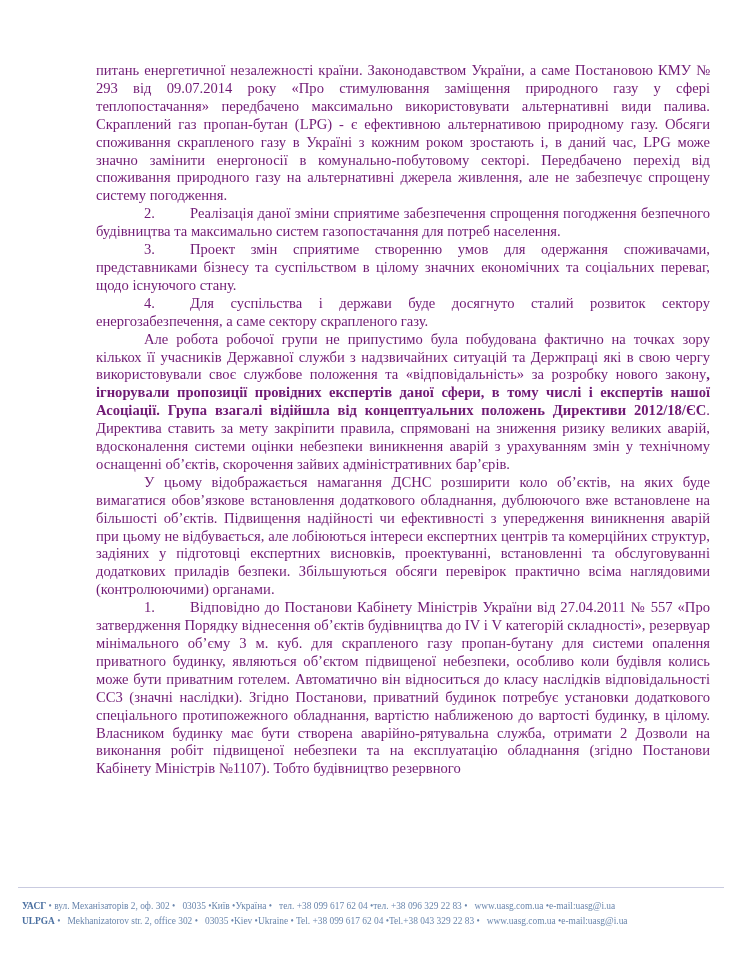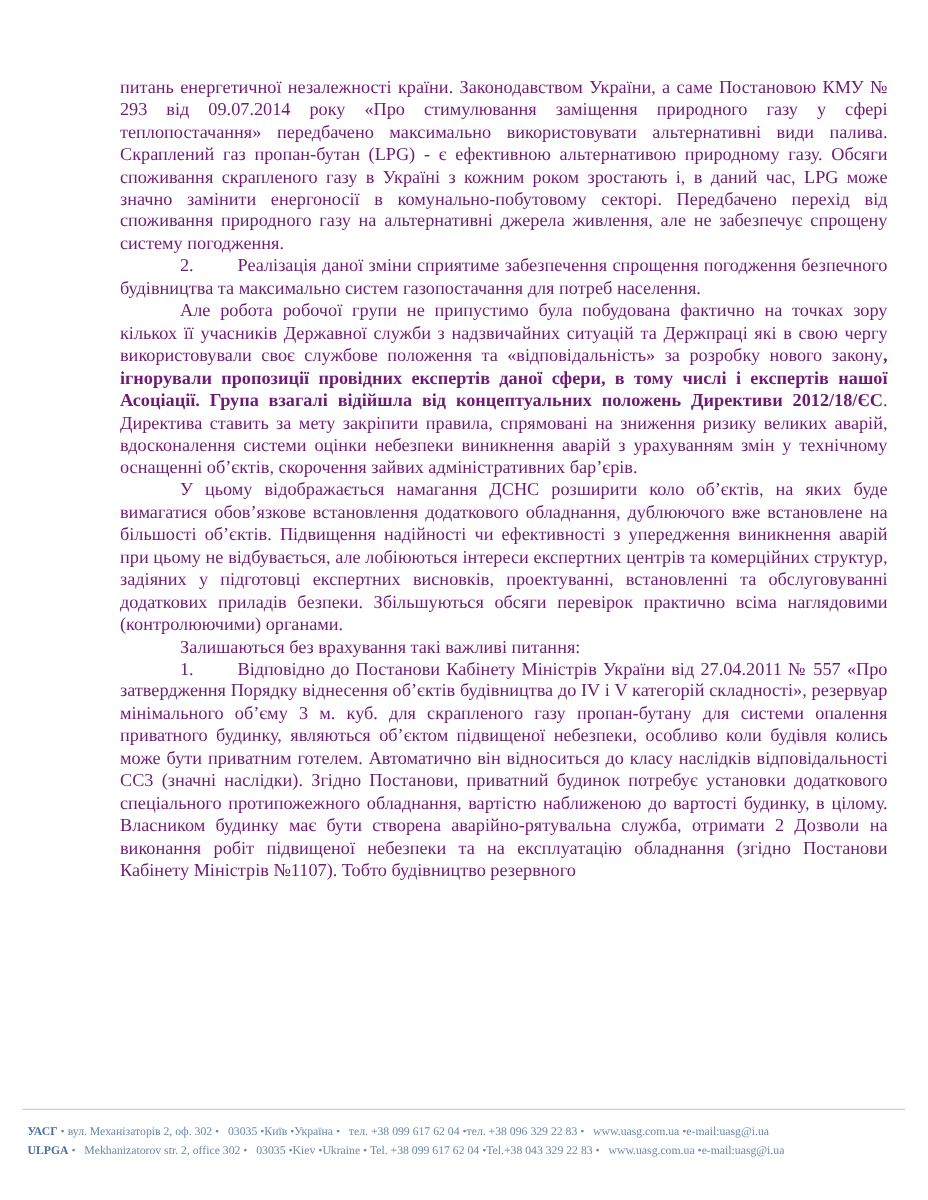--- a/index.html
+++ b/index.html
@@ -31,28 +31,31 @@
 <body>
 
 <div class="page">
   <div class="body-text">
     <p class="">
       <span>питань енергетичної незалежності країни. Законодавством України, а саме Постановою КМУ № 293 від 09.07.2014 року «Про стимулювання заміщення природного газу у сфері теплопостачання» передбачено максимально використовувати альтернативні види палива. Скраплений газ пропан-бутан (LPG) - є ефективною альтернативою природному газу. Обсяги споживання скрапленого газу в Україні з кожним роком зростають і, в даний час, LPG може значно замінити енергоносії в комунально-побутовому секторі. Передбачено перехід від споживання природного газу на альтернативні джерела живлення, але не забезпечує спрощену систему погодження.</span>
     </p>
     <p class="item">
       <span class="num">2.</span><span>Реалізація даної зміни сприятиме забезпечення спрощення погодження безпечного будівництва та максимально систем газопостачання для потреб населення.</span>
     </p>
+    <p class="item">
+      <span class="num">3.</span><span>Проект змін сприятиме створенню умов для одержання споживачами, представниками бізнесу та суспільством в цілому значних економічних та соціальних переваг, щодо існуючого стану.</span>
+    </p>
+    <p class="item">
+      <span class="num">4.</span><span>Для суспільства і держави буде досягнуто сталий розвиток сектору енергозабезпечення, а саме сектору скрапленого газу.</span>
+    </p>
     <p class="indent">
       <span>Але робота робочої групи не припустимо була побудована фактично на точках зору кількох її учасників Державної служби з надзвичайних ситуацій та Держпраці які в свою чергу використовували своє службове положення та «відповідальність» за розробку нового закону</span><span class="b">, ігнорували пропозиції провідних експертів даної сфери, в тому числі і експертів нашої Асоціації.  Група взагалі відійшла від концептуальних положень Директиви 2012/18/ЄС</span><span>. Директива ставить за мету закріпити правила, спрямовані на зниження ризику великих аварій, вдосконалення системи оцінки небезпеки виникнення аварій з урахуванням змін у технічному оснащенні об’єктів, скорочення зайвих адміністративних бар’єрів.</span>
     </p>
     <p class="indent">
       <span>У цьому відображається намагання ДСНС розширити коло об’єктів, на яких буде вимагатися обов’язкове встановлення додаткового обладнання, дублюючого вже встановлене на більшості об’єктів. Підвищення надійності чи ефективності з упередження виникнення аварій при цьому не відбувається, але лобіюються інтереси експертних центрів та комерційних структур, задіяних у підготовці експертних висновків, проектуванні, встановленні та обслуговуванні додаткових приладів безпеки. Збільшуються обсяги перевірок практично всіма наглядовими (контролюючими) органами.</span>
-    </p>
-    <p class="indent">
-      <span>Залишаються без врахування такі важливі питання:</span>
     </p>
     <p class="item">
       <span class="num">1.</span><span>Відповідно до Постанови Кабінету Міністрів України від 27.04.2011 № 557 «Про затвердження  Порядку віднесення об’єктів будівництва до IV і V категорій складності», резервуар мінімального об’єму 3 м. куб. для скрапленого газу пропан-бутану для системи опалення приватного будинку, являються об’єктом підвищеної небезпеки, особливо коли будівля колись може бути приватним готелем. Автоматично він відноситься до класу наслідків відповідальності СС3 (значні наслідки). Згідно Постанови,  приватний будинок потребує установки додаткового спеціального протипожежного обладнання, вартістю наближеною до вартості  будинку, в цілому. Власником будинку має бути створена аварійно-рятувальна служба, отримати 2 Дозволи на виконання робіт підвищеної небезпеки та на експлуатацію обладнання (згідно Постанови Кабінету Міністрів №1107). Тобто будівництво резервного</span>
     </p>
   </div>
 
   <div class="footer-line"></div>
 
   <div class="footer">
     <div>

